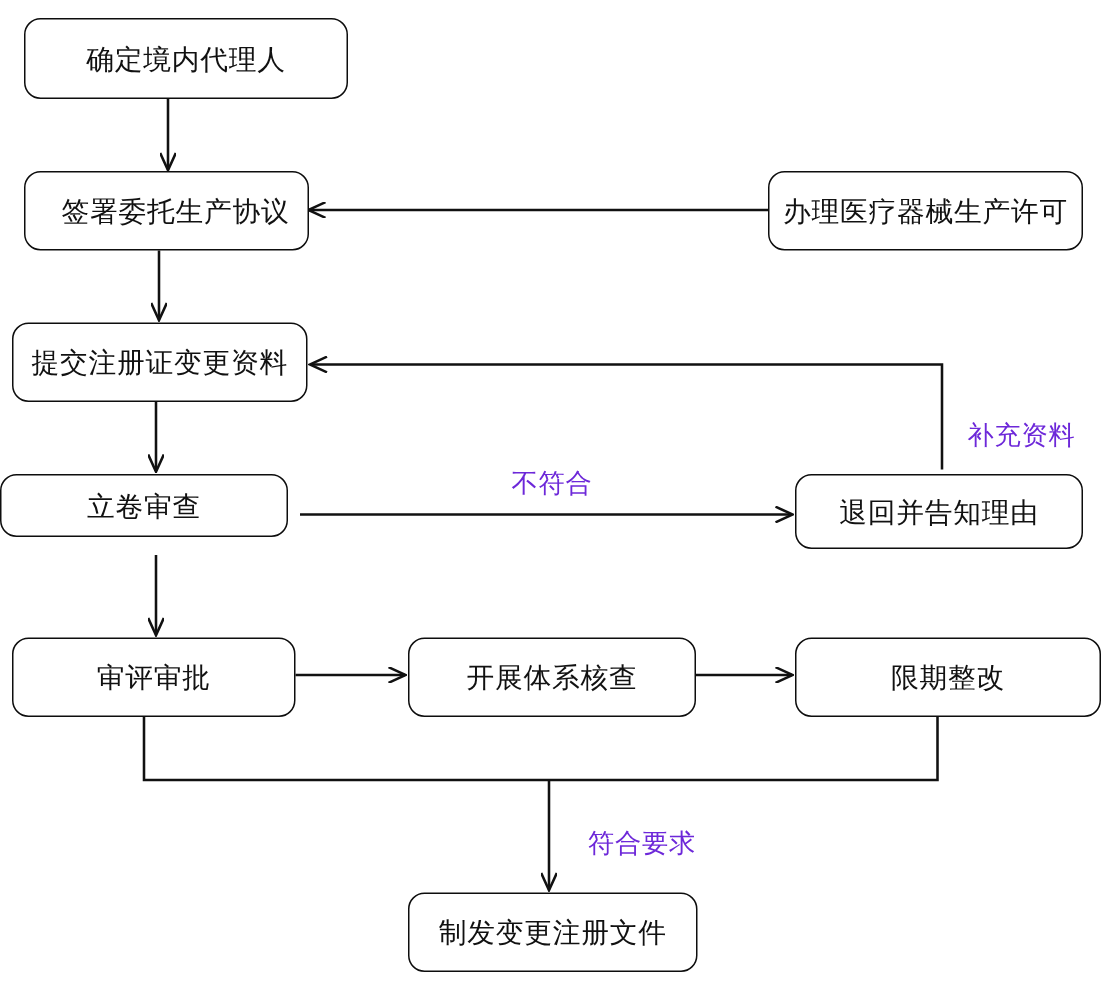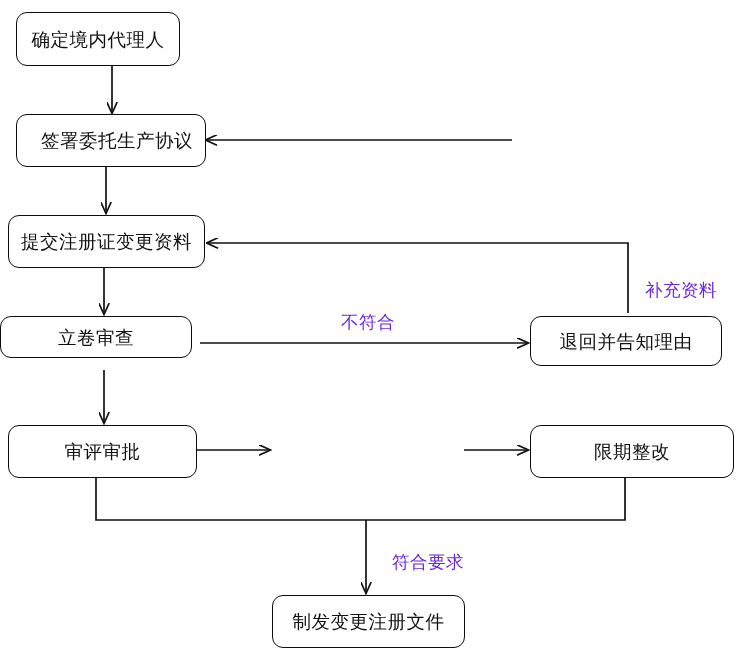--- a/index.html
+++ b/index.html
@@ -82,45 +82,51 @@
     <line x1="104" y1="370" x2="104" y2="423" marker-end="url(#ah)"></line>
 
     <line x1="197" y1="450" x2="270" y2="450" marker-end="url(#ah)"></line>
 
     <line x1="464" y1="450" x2="528" y2="450" marker-end="url(#ah)"></line>
 
     <polyline points="96,477 96,520 625,520 625,477"></polyline>
     <line x1="366" y1="520" x2="366" y2="593" marker-end="url(#ah)"></line>
   </svg>
 
-  <div class="node" style="left:16px; top:12px; width:164px; height:54px;">
+  <div class="node" style="left:16px; top:12px; width:216px; height:54px;">
     <span>确定境内代理人</span>
   </div>
 
   <div class="node" style="left:16px; top:114px; width:190px; height:53px;padding-left:12px;">
     <span>签署委托生产协议</span>
   </div>
 
+  <div class="node" style="left:512px; top:114px; width:210px; height:53px;">
+    <span>办理医疗器械生产许可</span>
+  </div>
 
   <div class="node" style="left:8px; top:215px; width:197px; height:53px;justify-content:center;">
     <span>提交注册证变更资料</span>
   </div>
 
   <div class="node" style="left:0; top:316px; width:192px; height:42px;">
     <span>立卷审查</span>
   </div>
 
   <div class="node" style="left:530px; top:316px; width:192px; height:50px;">
     <span>退回并告知理由</span>
   </div>
 
   <div class="node" style="left:8px; top:425px; width:189px; height:53px;">
     <span>审评审批</span>
   </div>
 
+  <div class="node" style="left:272px; top:425px; width:192px; height:53px;">
+    <span>开展体系核查</span>
+  </div>
 
   <div class="node" style="left:530px; top:425px; width:204px; height:53px;">
     <span>限期整改</span>
   </div>
 
   <div class="node" style="left:272px; top:595px; width:193px; height:53px;">
     <span>制发变更注册文件</span>
   </div>
 
   <div class="edge-label" style="left:645px; top:278px;">

